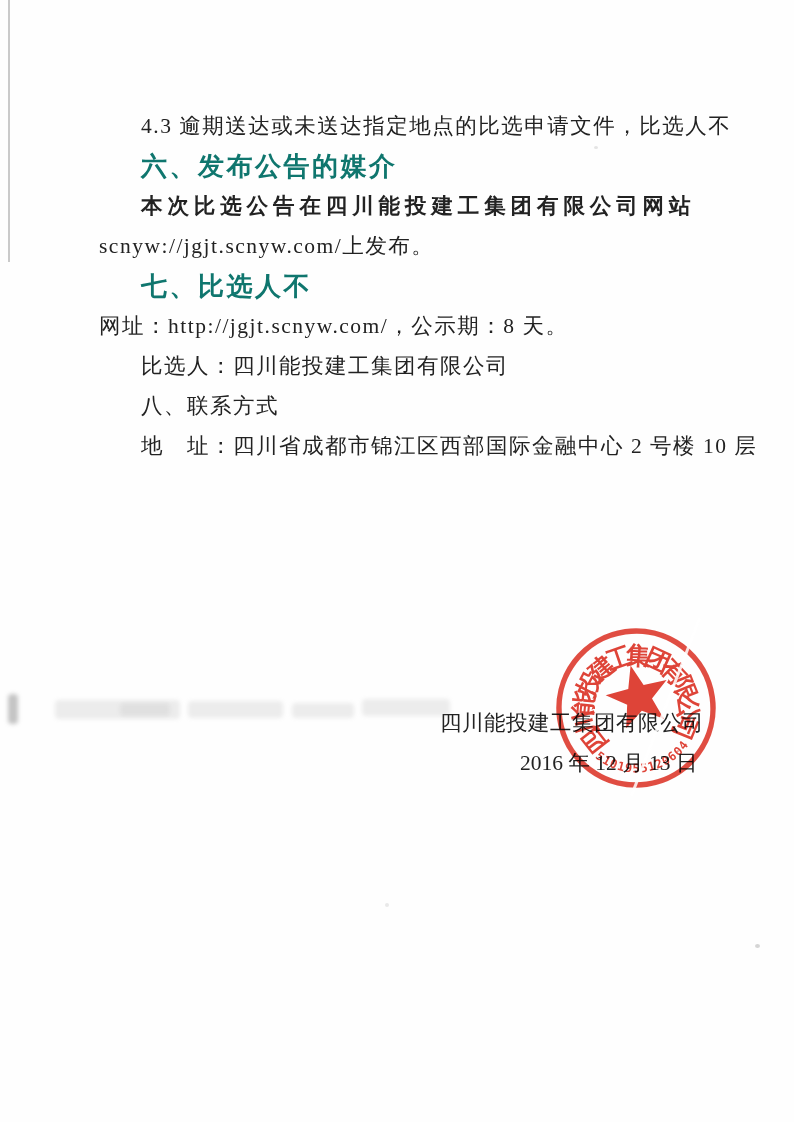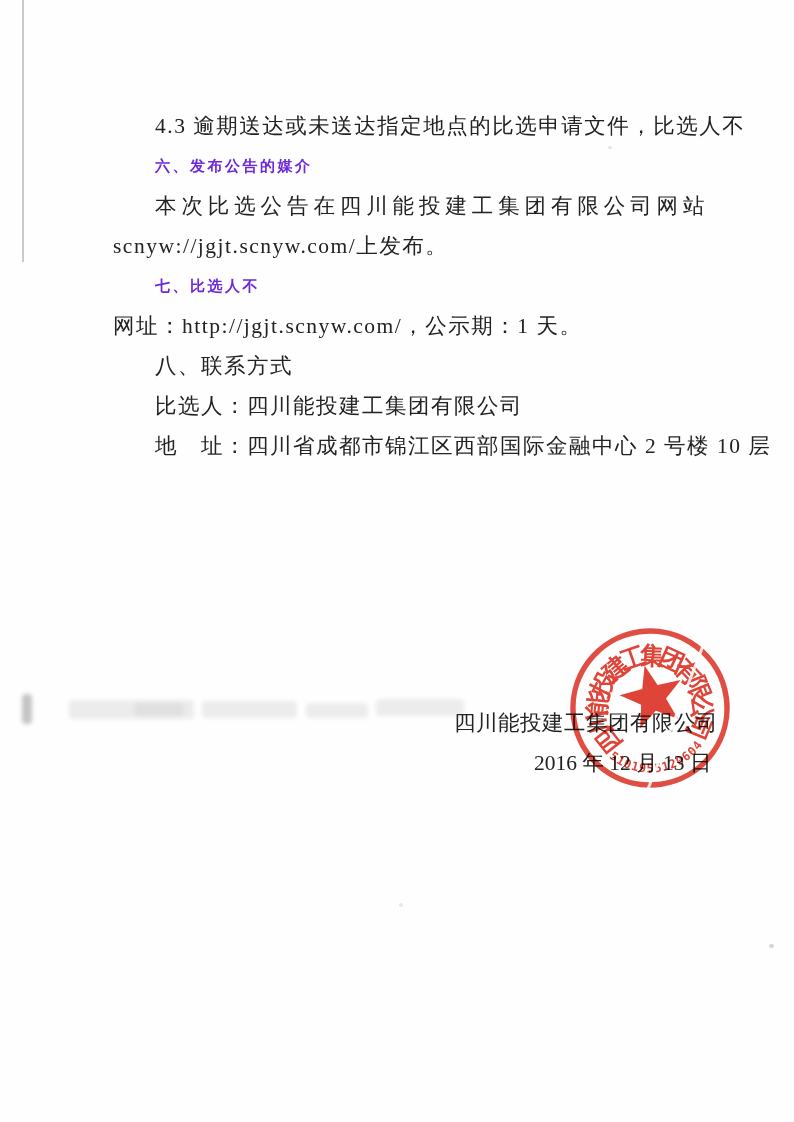--- a/index.html
+++ b/index.html
@@ -2,37 +2,37 @@
 <html><head>
 <meta charset="utf-8">
 <style>
   html,body{margin:0;padding:0;}
   body{
     width:794px;height:1122px;position:relative;overflow:hidden;
     background:#fefefe;
     font-family:"Liberation Serif","DejaVu Serif",serif;
     color:#222;
   }
-  .page{position:absolute;inset:0;margin-left:14px;}
+  .page{position:absolute;inset:0;}
   
   .content{
     position:absolute;left:99px;top:106px;width:597px;
     font-size:21.5px;
   }
   .line{
     height:40px;line-height:40px;white-space:pre;
     letter-spacing:1.5px;
   }
   .indent{padding-left:42px;}
   .heading{
     font-weight:bold;
     font-family:"Liberation Sans","DejaVu Sans",sans-serif;
-    letter-spacing:2.5px;font-size:15px;color:#6d28d9;
+    letter-spacing:2.5px;font-size:26px;color:#0f766e;
   }
-  .justified{letter-spacing:4.9px;}
+  .justified{letter-spacing:4.9px;font-weight:bold;}
   
   .sign-company{
     position:absolute;left:440px;top:708px;
     font-size:21.5px;letter-spacing:0.5px;white-space:pre;color:#222;
   }
   .sign-date{
     position:absolute;left:520px;top:748px;
     font-size:21.5px;white-space:pre;color:#222;
   }
   
@@ -85,23 +85,23 @@
   <div class="speck s1"></div>
   <div class="speck s2"></div>
   <div class="speck s3"></div>
 
   <div class="content">
     <div class="line indent">4.3 逾期送达或未送达指定地点的比选申请文件，比选人不</div>
     <div class="line indent heading">六、发布公告的媒介</div>
     <div class="line indent justified">本次比选公告在四川能投建工集团有限公司网站</div>
     <div class="line">scnyw://jgjt.scnyw.com/上发布。</div>
     <div class="line indent heading">七、比选人不</div>
-    <div class="line">网址：http://jgjt.scnyw.com/，公示期：1 天。</div>
+    <div class="line">网址：http://jgjt.scnyw.com/，公示期：8 天。</div>
+    <div class="line indent">比选人：四川能投建工集团有限公司</div>
     <div class="line indent">八、联系方式</div>
-    <div class="line indent">比选人：四川能投建工集团有限公司</div>
     <div class="line indent">地　址：四川省成都市锦江区西部国际金融中心 2 号楼 10 层</div>
   </div>
 
   <div class="sign-company">四川能投建工集团有限公司</div>
   <div class="sign-date">2016 年 12 月 13 日</div>
 
   <svg class="seal" viewBox="0 0 176 176" xmlns="http://www.w3.org/2000/svg">
     <g transform="rotate(-8 88 88)" fill="#dd3427" stroke="none">
       <circle cx="88" cy="88" r="77" fill="none" stroke="#dd3427" stroke-width="5.5" opacity="0.95"></circle>
       <polygon transform="translate(92,78) rotate(-6)" points="0,-33 7.9,-10.9 31.4,-10.2 12.8,4.2 19.4,26.7 0,13.5 -19.4,26.7 -12.8,4.2 -31.4,-10.2 -7.9,-10.9"></polygon>

